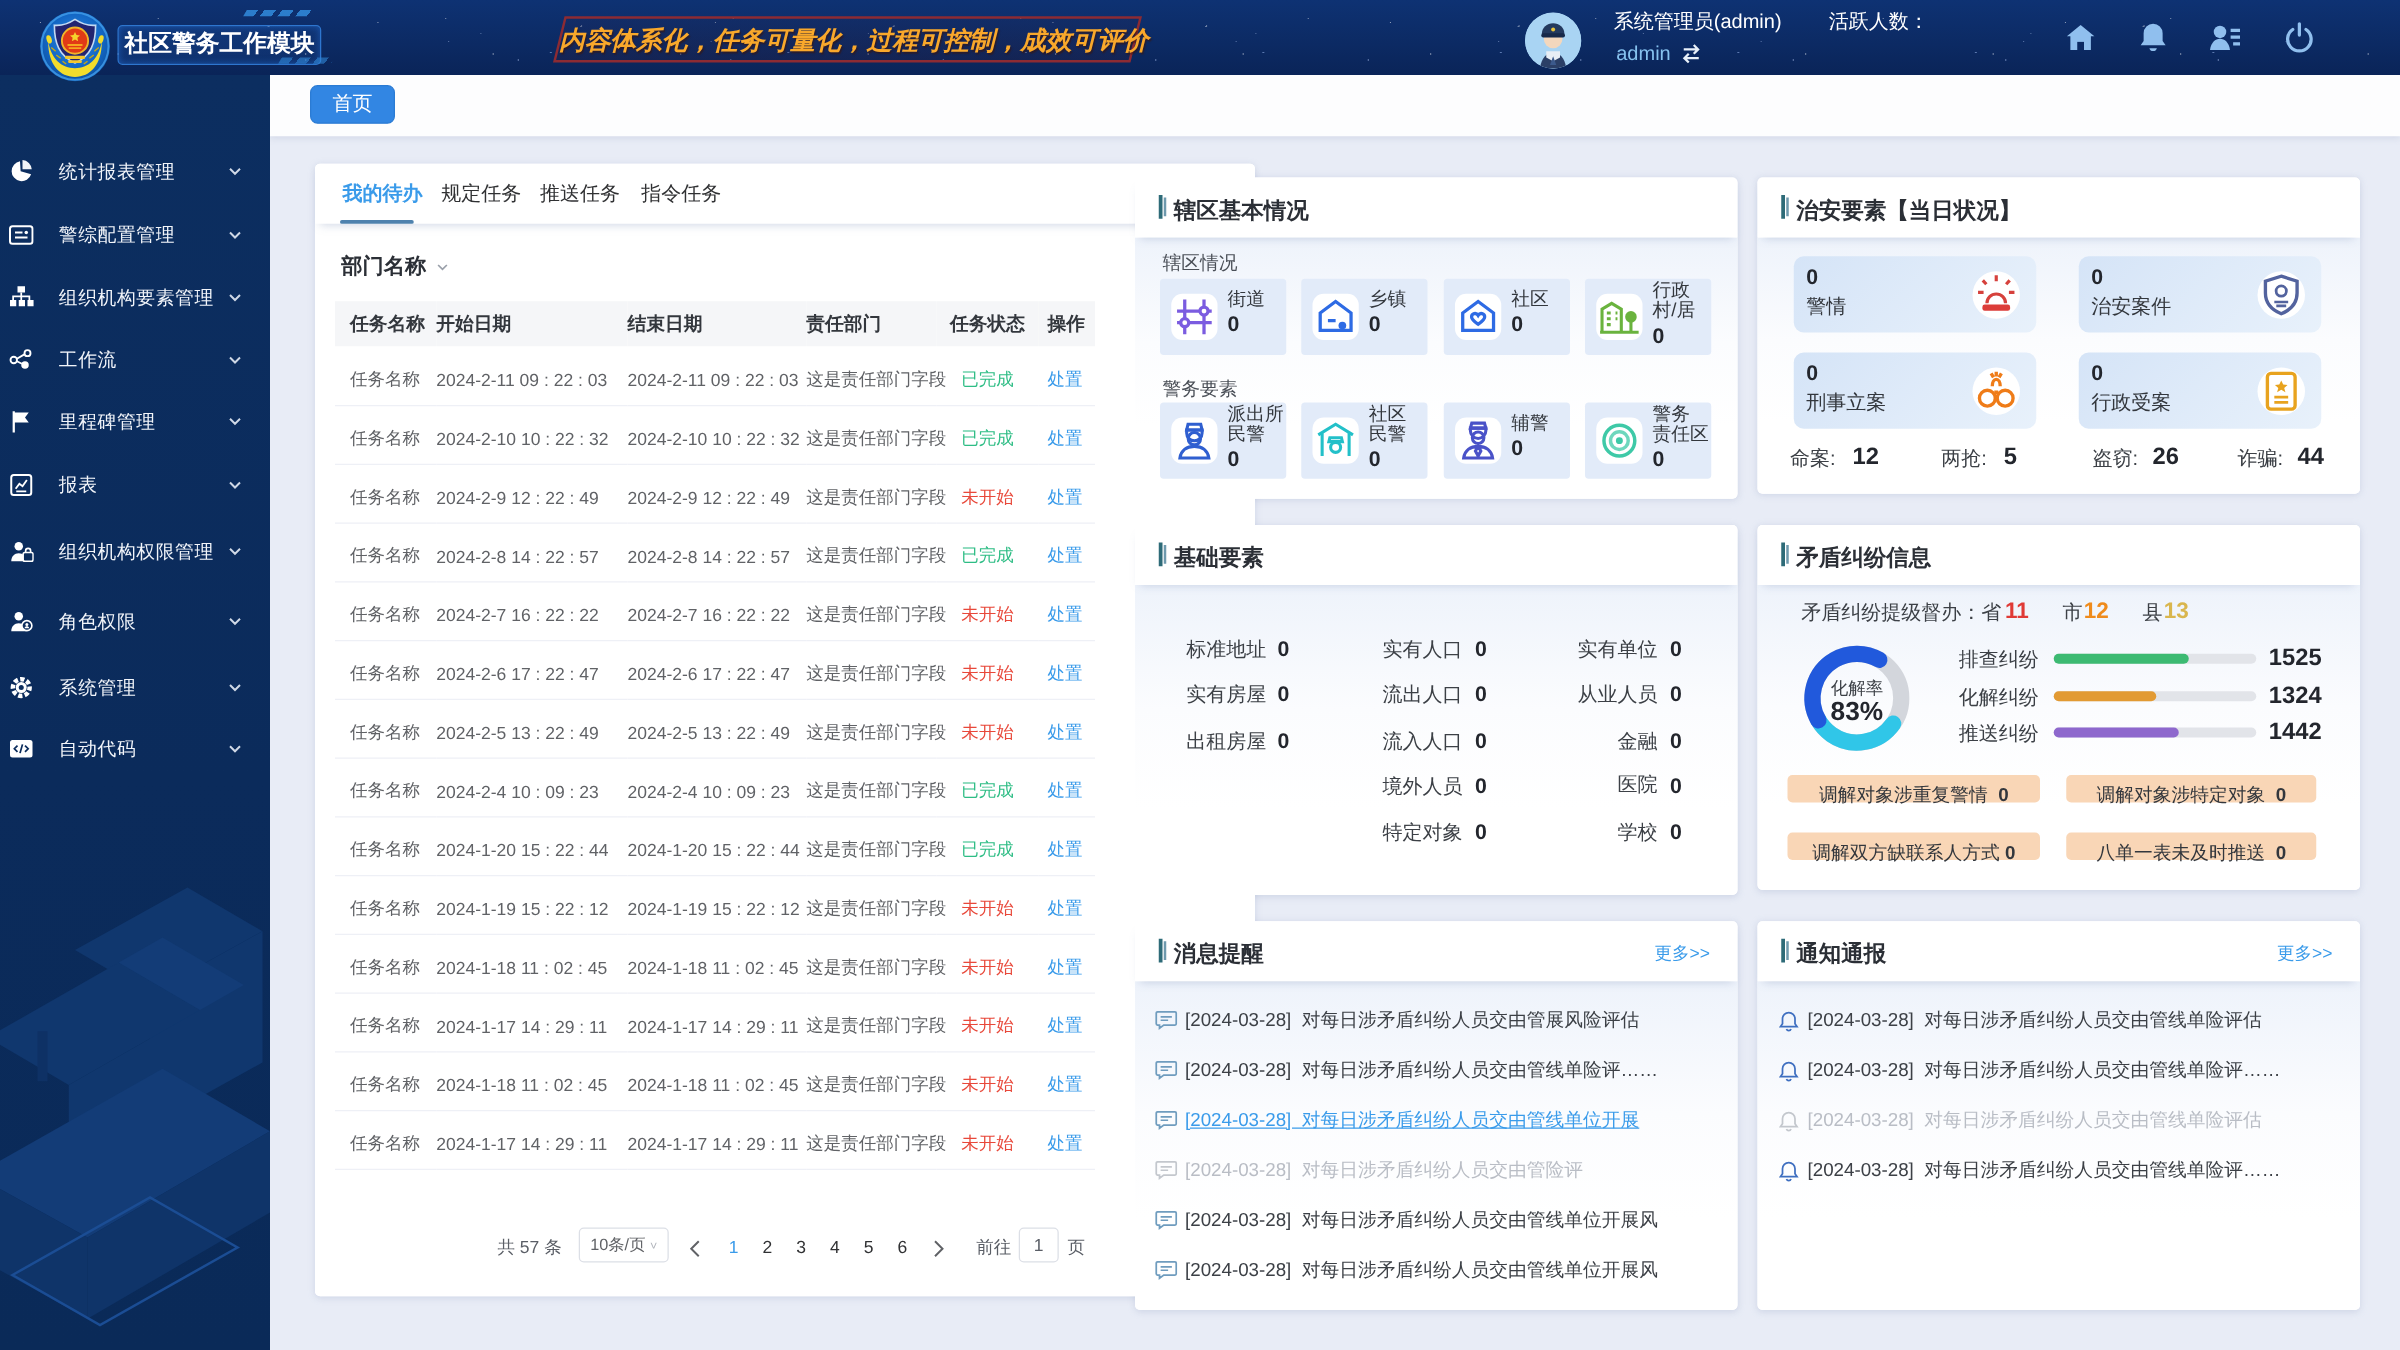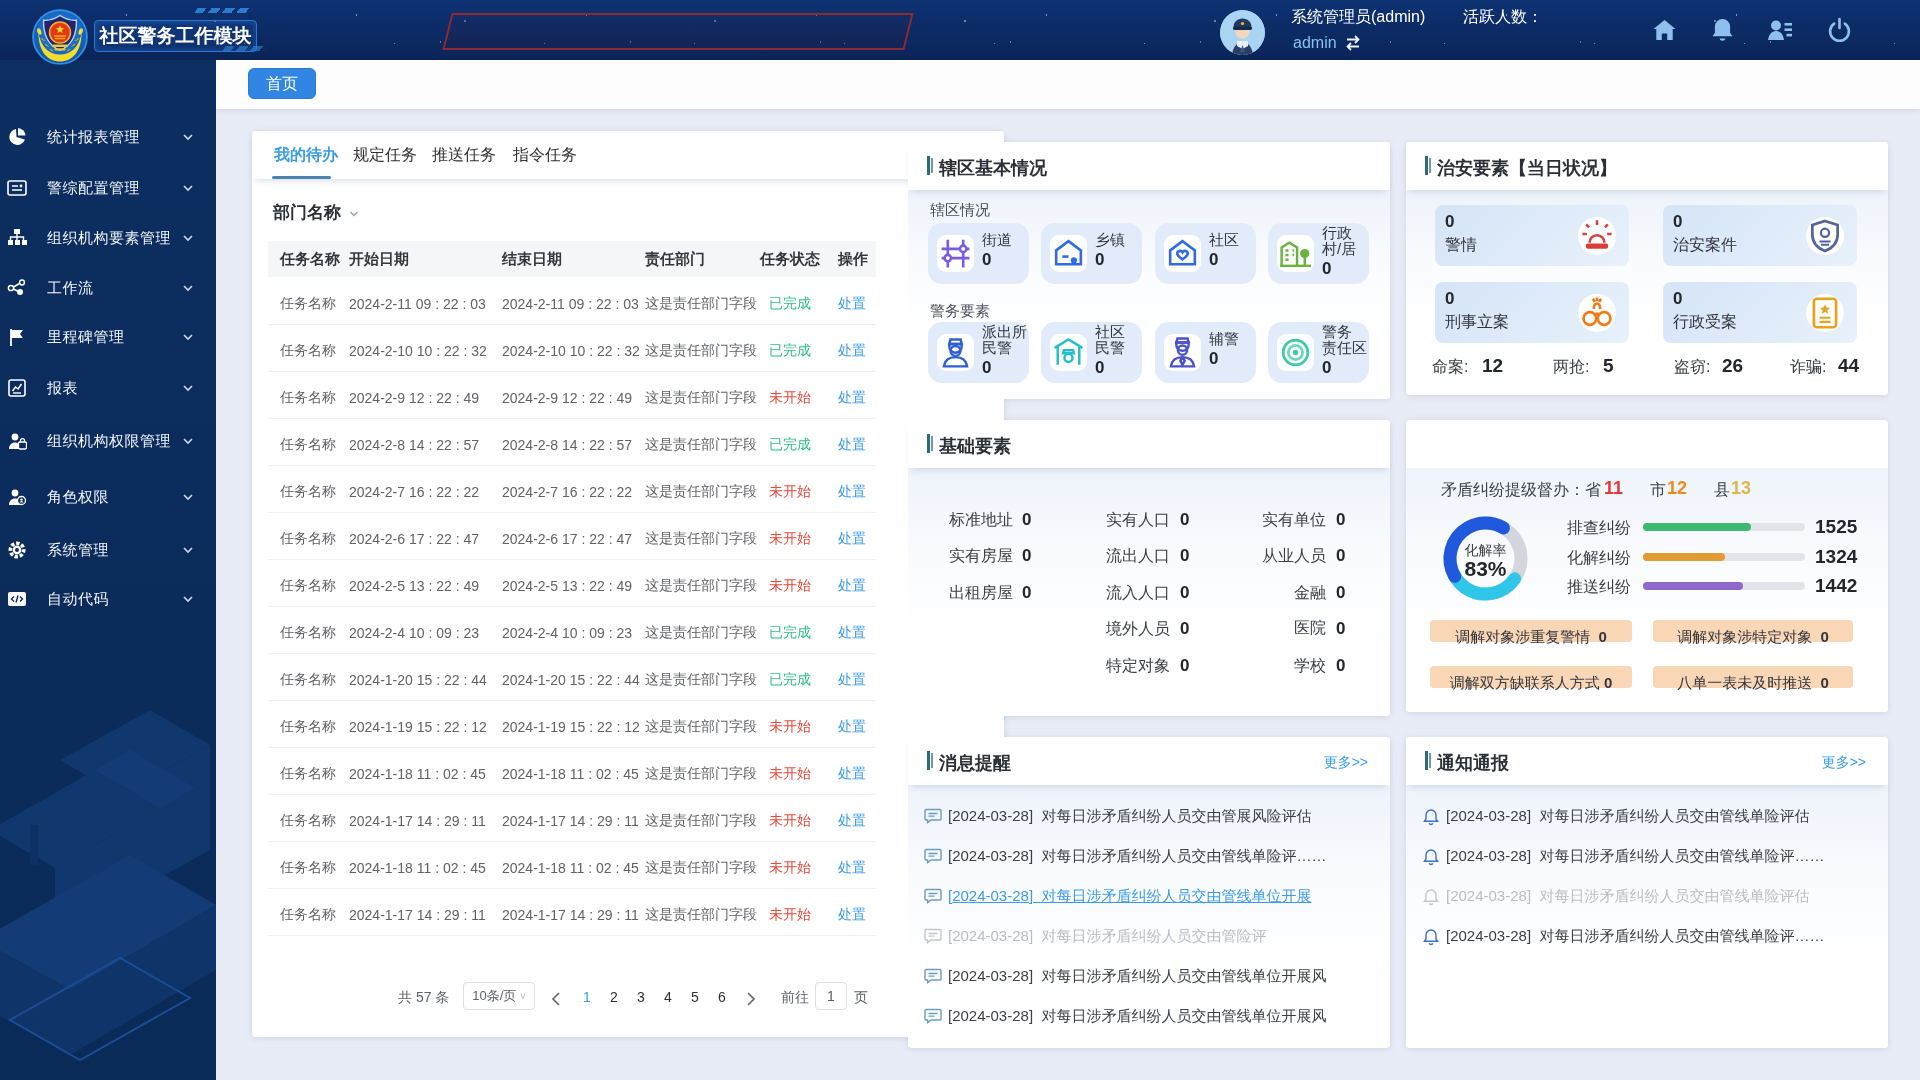--- a/index.html
+++ b/index.html
@@ -78,21 +78,21 @@
   table.tk { position:absolute; left:16px; top:62px; width:608px; border-collapse:collapse; table-layout:fixed;
      font-size:14px; color:#606266; }
   table.tk th { background:#f5f6f8; font-weight:bold; color:#33373d; font-size:15px; height:36px; text-align:left; }
   table.tk td { height:47px; padding-top:7px; vertical-align:middle; border-bottom:1px solid #eef0f6; }
   table.tk th, table.tk td { white-space:nowrap; overflow:visible; }
   .st-g { color:#2ebd85; } .st-r { color:#e8483a; } .op { color:#3a9bea; }
   .pager { position:absolute; left:0; top:802px; width:640px; height:34px; font-size:14px; color:#5a5e66; }
   .pg { position:absolute; top:8px; }
 
   
-  .tile { position:absolute; width:101px; height:61px; background:#e2ebf9; border-radius:14px; }
+  .tile { position:absolute; width:101px; height:61px; background:#e2ebf9; border-radius:3px; }
   .tile .tic { position:absolute; left:9px; top:12px; width:37px; height:37px; background:#fff; border-radius:9px; }
   .tile .tlb { position:absolute; left:54px; top:9px; font-size:15px; color:#33373d; line-height:16px;}
   .tile .tvl { position:absolute; left:54px; font-size:17px; font-weight:bold; color:#23262d; }
   .sublab { position:absolute; left:22px; font-size:15px; color:#4a4f57; }
 
   .ptile { position:absolute; width:194px; height:61px; border-radius:8px;
      background:linear-gradient(135deg,#d5e4f7 0%, #e8f1fb 100%); }
   .ptile .pv { position:absolute; left:10px; top:7px; font-size:17px; font-weight:bold; color:#23262d;}
   .ptile .pl { position:absolute; left:10px; top:30px; font-size:16px; color:#33373d; }
   .ptile .pic { position:absolute; right:13px; top:12px; width:38px; height:38px; background:#fff; border-radius:50%; }
@@ -130,20 +130,21 @@
       <circle cx="29" cy="24.5" r="10.5" fill="#e23a16" stroke="#f0b42a" stroke-width="1.5"></circle>
       <path d="M29 17.5l1.2 2.5 2.8.3-2.1 1.9.6 2.8-2.5-1.5-2.5 1.5.6-2.8-2.1-1.9 2.8-.3z" fill="#f5d22c"></path>
       <path d="M23 28h12M24 30.5h10" stroke="#f5a81e" stroke-width="1.5"></path>
       <rect x="21" y="36.5" width="16" height="2.6" rx="1" fill="#f2c82e"></rect>
       <rect x="23.5" y="40.2" width="11" height="2.2" rx="1" fill="#f2c82e"></rect>
     </svg>
     <div class="logo-title">社区警务工作模块</div>
     <div class="dash-deco" style="left:196px; top:8px;"></div>
     <div class="dash-deco" style="left:224px; top:46px; width:42px; opacity:.6;"></div>
     <div class="banner"></div>
+    <div class="banner-text">内容体系化，任务可量化，过程可控制，成效可评价</div>
     <div class="avatar">
       <svg viewBox="0 0 45 45" style="width:45px;height:45px;">
         <circle cx="22.5" cy="22.5" r="22.5" fill="#a9d4f3"></circle>
         <path d="M12 45c1-9 5.5-13 10.5-13S32 36 33 45z" fill="#2b3f66"></path>
         <path d="M17 31h11v5l-5.5 3-5.5-3z" fill="#e8eef5"></path>
         <circle cx="22.5" cy="21" r="7.5" fill="#f3d7bd"></circle>
         <path d="M13.5 17c0-5 4-8.5 9-8.5s9 3.5 9 8.5l-1 2.2H14.5z" fill="#23395e"></path>
         <rect x="13" y="16.5" width="19" height="3.4" rx="1.6" fill="#17294a"></rect>
         <circle cx="22.5" cy="13.5" r="1.6" fill="#e8c33c"></circle>
         <path d="M20 42l2.5-7 2.5 7z" fill="#3c5a8c"></path>
@@ -724,20 +725,24 @@
       <div class="b0" style="position:absolute; left:76px; top:165px; font-size:19px;">12</div>
       <div style="position:absolute; left:147px; top:167px; font-size:16px; color:#3c4046;">两抢:</div>
       <div class="b0" style="position:absolute; left:197px; top:165px; font-size:19px;">5</div>
       <div style="position:absolute; left:268px; top:167px; font-size:16px; color:#3c4046;">盗窃:</div>
       <div class="b0" style="position:absolute; left:316px; top:165px; font-size:19px;">26</div>
       <div style="position:absolute; left:384px; top:167px; font-size:16px; color:#3c4046;">诈骗:</div>
       <div class="b0" style="position:absolute; left:432px; top:165px; font-size:19px;">44</div>
     </div>
   </div>
   <div class="card" id="cardE" style="left:1406px; top:420px; width:482px; height:292px;">
+    <div class="card-head">
+        <div class="cbars"></div>
+        <div class="ct">矛盾纠纷信息</div>
+      </div>
     <div class="card-body" id="bodyE">
       <div style="position:absolute; left:35px; top:12px; font-size:16px; color:#3c4046;">矛盾纠纷提级督办：省</div>
       <div style="position:absolute; left:198px; top:10px; font-size:18px; font-weight:bold; color:#e03a36;">11</div>
       <div style="position:absolute; left:244px; top:12px; font-size:16px; color:#3c4046;">市</div>
       <div style="position:absolute; left:261px; top:10px; font-size:18px; font-weight:bold; color:#ef8b1c;">12</div>
       <div style="position:absolute; left:308px; top:12px; font-size:16px; color:#3c4046;">县</div>
       <div style="position:absolute; left:325px; top:10px; font-size:18px; font-weight:bold; color:#d9b64e;">13</div>
       <svg style="position:absolute; left:33px; top:44px;" width="93" height="93" viewBox="0 0 93 93">
         <circle cx="46.5" cy="46.5" r="35.5" fill="none" stroke="#d3d6dc" stroke-width="13"></circle>
         <circle cx="46.5" cy="46.5" r="35.5" fill="none" stroke="#30c6e8" stroke-width="13" stroke-dasharray="71.6 152" stroke-linecap="round" transform="rotate(35 46.5 46.5)"></circle>

